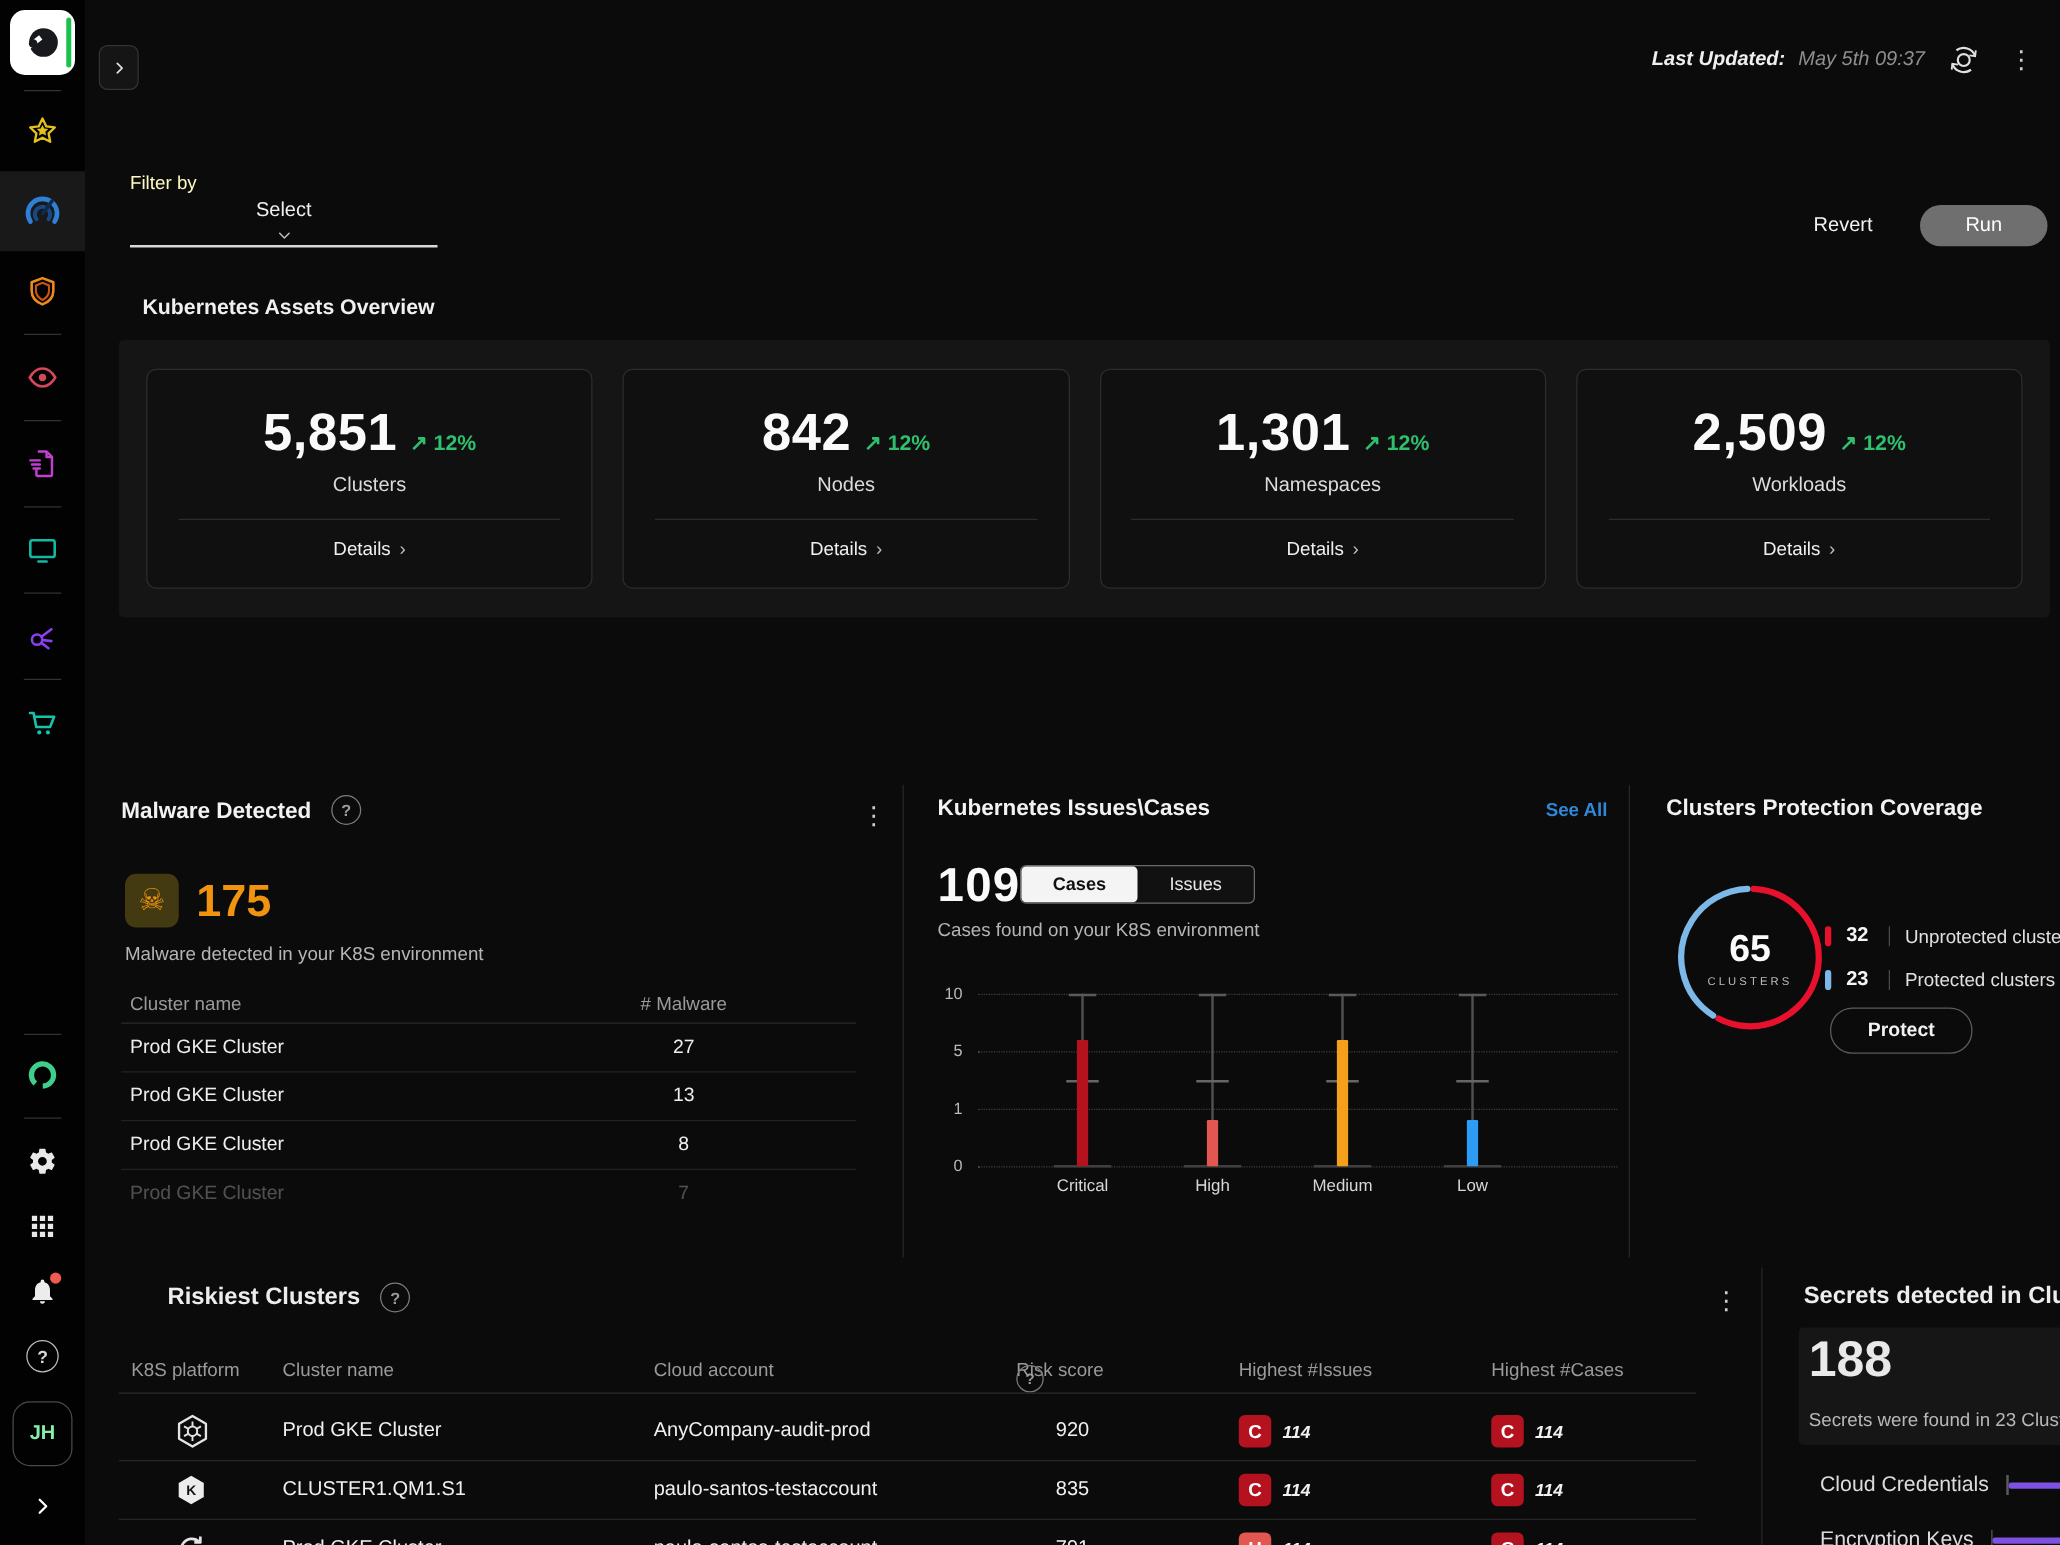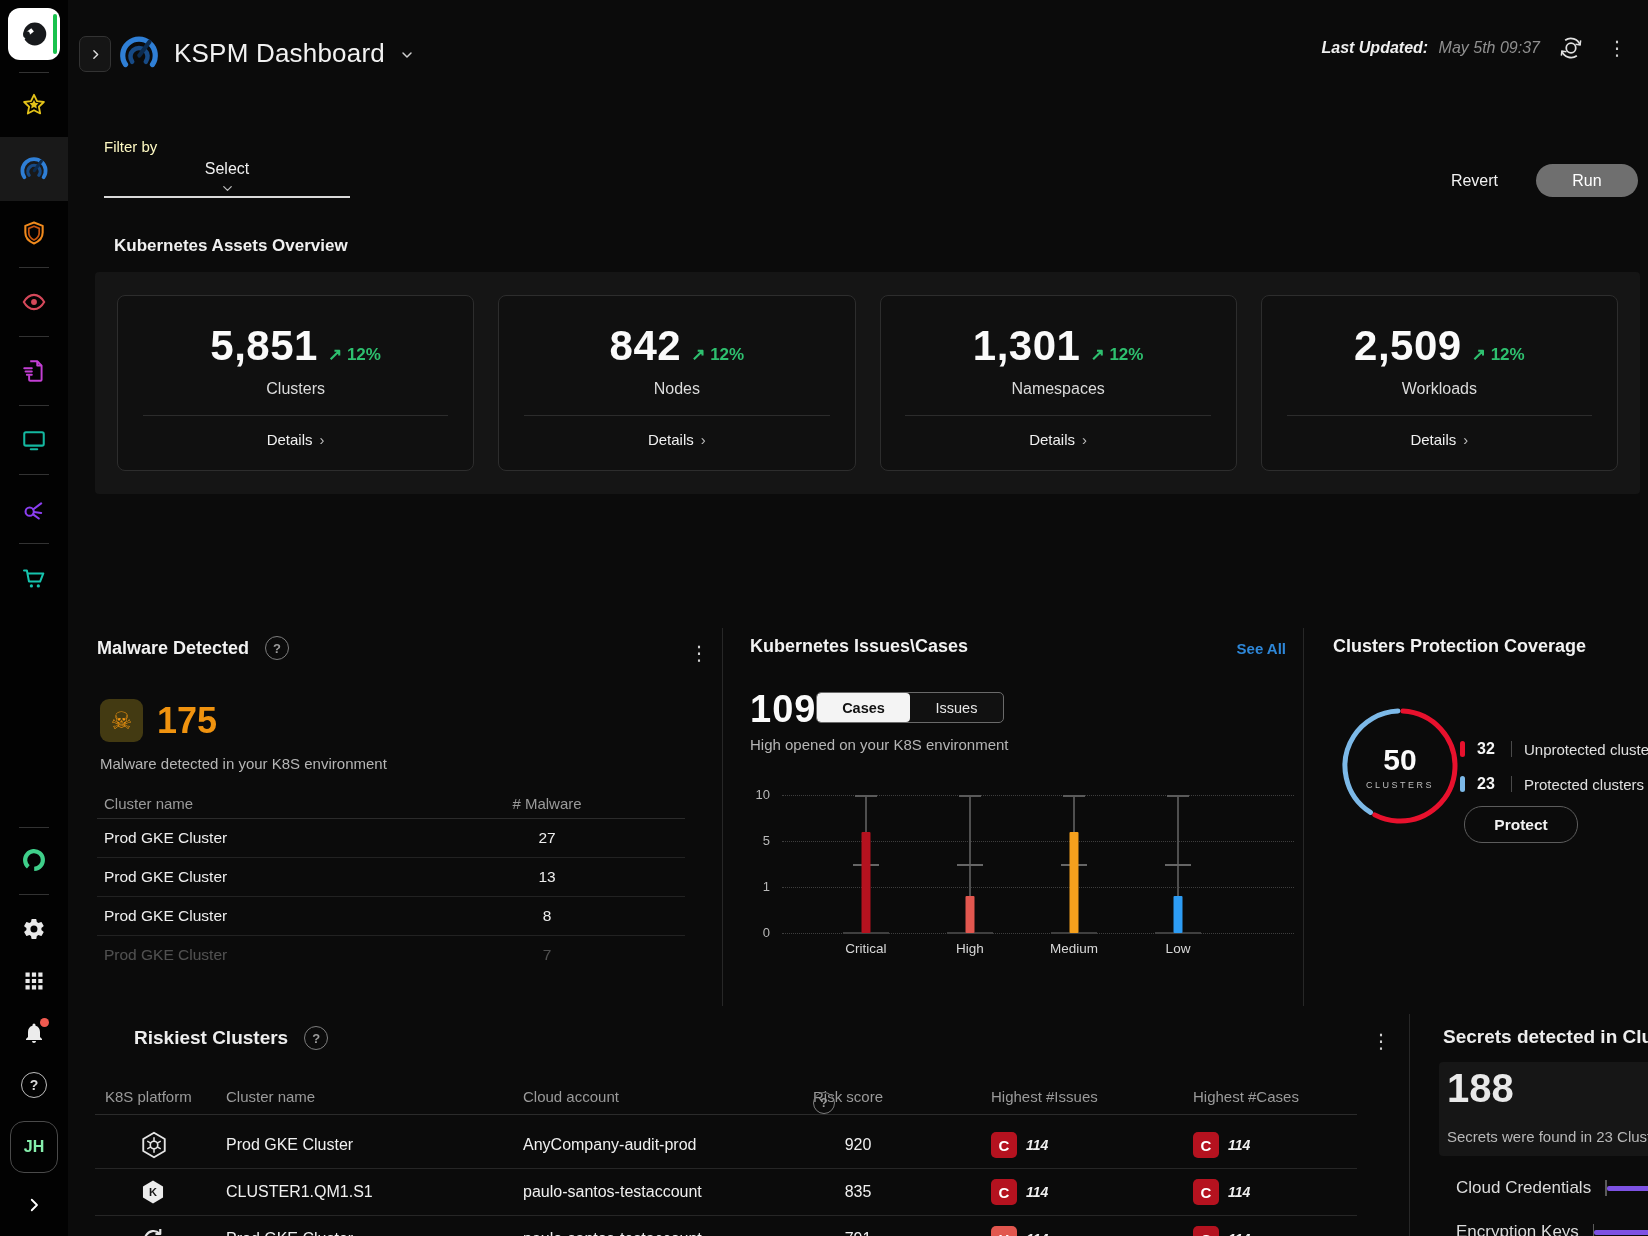--- a/index.html
+++ b/index.html
@@ -249,33 +249,20 @@
   </div>
 </div>
 
 <div class="main">
 
   <div class="collapse-btn">
     <svg width="13" height="13" viewBox="0 0 24 24">
         <path d="M9 5l7 7-7 7" stroke="#ddd" stroke-width="2.6" fill="none" stroke-linecap="round" stroke-linejoin="round"></path>
       </svg>
   </div>
-  <div class="brand">
-    <span id="brand-gauge">
-        <svg width="42" height="42" viewBox="0 0 24 24">
-          <path d="M4.3 18.6a9.3 9.3 0 1 1 15.4 0" fill="none" stroke="#2f7fd6" stroke-width="3" stroke-linecap="round"></path>
-          <path d="M8.1 17a4.9 4.9 0 1 1 7.8 0" fill="none" stroke="#174a85" stroke-width="2.6" stroke-linecap="round"></path>
-          <path d="M12.2 13.4L18 5.6" stroke="#0c2b4e" stroke-width="2.4" stroke-linecap="round"></path>
-        </svg>
-      </span>
-    <span class="brand-title">KSPM Dashboard</span>
-    <svg width="16" height="16" viewBox="0 0 24 24" style="margin-top:4px">
-        <path d="M6 9l6 6 6-6" stroke="#cfcfcf" stroke-width="2.2" fill="none" stroke-linecap="round" stroke-linejoin="round"></path>
-      </svg>
-  </div>
   <div class="top-right">
     <div>
       <span class="lu-label">Last Updated:</span>
       <span class="lu-value">May 5th 09:37</span>
     </div>
     <div class="icon-btn">
       <svg width="26" height="26" viewBox="0 0 24 24" fill="none" stroke="#e0e0e0" stroke-width="1.6">
         <circle cx="12" cy="12" r="4.4"></circle>
         <path d="M20.4 9.2A9 9 0 0 0 6.6 4.8M3.6 14.8a9 9 0 0 0 13.8 4.4"></path>
         <path d="M20.9 4.9l-.5 4.3-4.2-.6M3.1 19.1l.5-4.3 4.2.6" stroke-width="1.4"></path>
@@ -392,21 +379,21 @@
       </div>
   </div>
 
   <div class="iss-title panel-title">Kubernetes Issues\Cases</div>
   <div class="see-all">See All</div>
   <div class="iss-count">109</div>
   <div class="seg-toggle" id="iss-tabs">
       <span class="seg active">Cases</span>
       <span class="seg">Issues</span>
     </div>
-  <div class="iss-sub">High opened on your K8S environment</div>
+  <div class="iss-sub">Cases found on your K8S environment</div>
   <div class="chart-plot" id="iss-chart">
       <div class="gl" style="top:138px"></div>
       <div class="ytick" style="top:138px">0</div>
       <div class="gl" style="top:92px"></div>
       <div class="ytick" style="top:92px">1</div>
       <div class="gl" style="top:46px"></div>
       <div class="ytick" style="top:46px">5</div>
       <div class="gl" style="top:0px"></div>
       <div class="ytick" style="top:0px">10</div>
       <div class="ccol" style="left:84px">
@@ -443,21 +430,21 @@
       </div>
     </div>
 
   <div class="cov-title panel-title">Clusters Protection Coverage</div>
   <div class="donut-wrap">
     <svg id="donut-svg" width="128" height="128" viewBox="0 0 128 128">
         <circle cx="64" cy="64" r="55" fill="none" stroke="#e8112d" stroke-width="5" stroke-linecap="round" stroke-dasharray="195.8783019513236 149.69688994355366" transform="rotate(-87 64 64)"></circle>
         <circle cx="64" cy="64" r="55" fill="none" stroke="#7cb9e8" stroke-width="5" stroke-linecap="round" stroke-dasharray="139.32963418670732 206.24555770816994" transform="rotate(122.45454545454544 64 64)"></circle>
       </svg>
     <div class="donut-center">
-      <span class="donut-num">50</span>
+      <span class="donut-num">65</span>
       <span class="donut-cap">CLUSTERS</span>
     </div>
   </div>
   <div class="cov-legend" id="cov-legend">
       <div class="leg-row">
         <span class="leg-pill" style="background:#e8112d"></span>
         <span class="leg-val">32</span>
         <span class="leg-sep"></span>
         <span class="leg-label">Unprotected clusters</span>
       </div>

